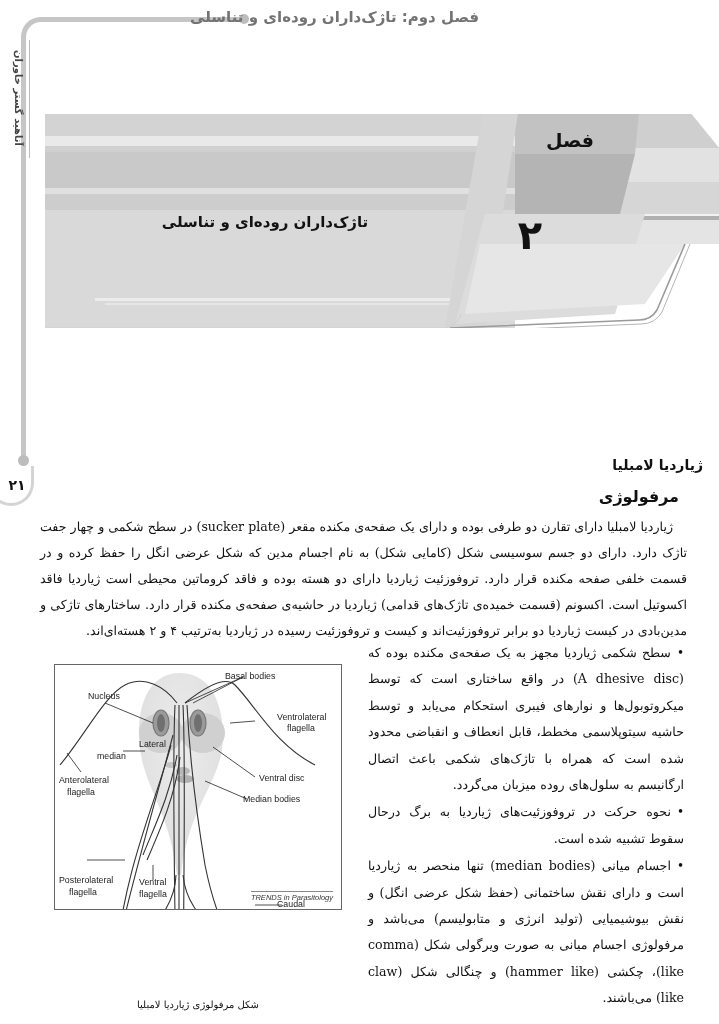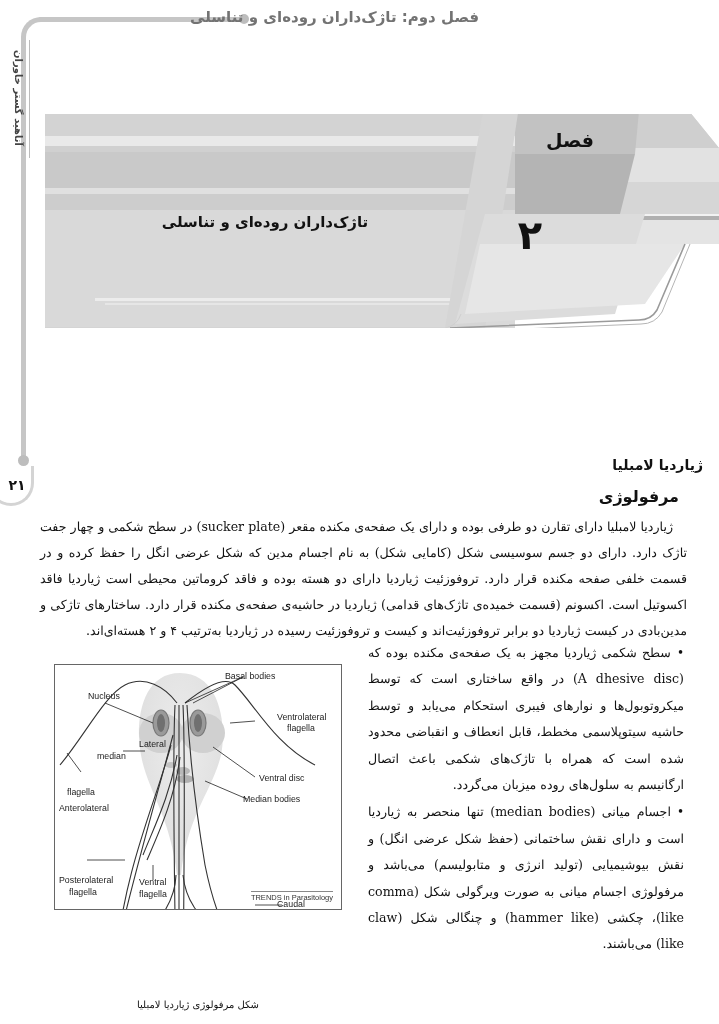--- a/index.html
+++ b/index.html
@@ -45,21 +45,21 @@
     text-align-last:right; font-size:12.6px; line-height:26px; text-indent:14px; }
 
   .bullets { position:absolute; left:368px; right:35px; top:640px; direction:rtl; list-style:none; }
   .bullets li { text-align:justify; text-align-last:right; font-size:12.6px; line-height:26.4px; margin-bottom:1px; }
   .bullets li .bul { display:inline-block; margin-left:6px; font-size:12px; }
 
   
   .figure { position:absolute; left:54px; top:664px; width:288px; height:246px; border:1.5px solid #666; background:#fff; overflow:hidden; }
   .figure svg { position:absolute; left:0; top:0; }
   .fig-label { position:absolute; font-family:"Liberation Sans", sans-serif; font-size:8.8px; color:#222; line-height:11px; text-align:center; white-space:nowrap; }
-  .fig-credit { position:absolute; right:8px; bottom:7px; font-family:"Liberation Sans", sans-serif; font-size:7.5px; color:#333;
+  .fig-credit { position:absolute; right:8px; bottom:7px; font-family:"Liberation Sans", sans-serif; font-style:italic; font-size:7.5px; color:#333;
     border-top:1px solid #888; padding-top:1px; }
   .fig-caption { position:absolute; left:54px; width:288px; top:999px; text-align:center; direction:rtl; font-size:10px; }
 </style>
 </head>
 <body>
 
 <div class="head-curve"></div>
 <div class="head-rule"></div>
 <div class="head-dot"></div>
 <div class="running-head">فصل دوم: تاژک‌داران روده‌ای و تناسلی</div>
@@ -104,20 +104,21 @@
 <div class="chapter-num">۲</div>
 <div class="chapter-title">تاژک‌داران روده‌ای و تناسلی</div>
 
 <div class="h-sec">ژیاردیا لامبلیا</div>
 <div class="h-sub">مرفولوژی</div>
 
 <p class="para">ژیاردیا لامبلیا دارای تقارن دو طرفی بوده و دارای یک صفحه‌ی مکنده مقعر (sucker plate) در سطح شکمی و چهار جفت تاژک دارد. دارای دو جسم سوسیسی شکل (کامایی شکل) به نام اجسام مدین که شکل عرضی انگل را حفظ کرده و در قسمت خلفی صفحه مکنده قرار دارد. تروفوزئیت ژیاردیا دارای دو هسته بوده و فاقد کروماتین محیطی است ژیاردیا فاقد اکسوتیل است. اکسونم (قسمت خمیده‌ی تاژک‌های قدامی) ژیاردیا در حاشیه‌ی صفحه‌ی مکنده قرار دارد. ساختارهای تاژکی و مدین‌بادی در کیست ژیاردیا دو برابر تروفوزئیت‌اند و کیست و تروفوزئیت رسیده در ژیاردیا به‌ترتیب ۴ و ۲ هسته‌ای‌اند.</p>
 
 <ul class="bullets">
   <li><span class="bul">•</span><span>سطح شکمی ژیاردیا مجهز به یک صفحه‌ی مکنده بوده که (A dhesive disc) در واقع ساختاری است که توسط میکروتوبول‌ها و نوارهای فیبری استحکام می‌یابد و توسط حاشیه سیتوپلاسمی مخطط، قابل انعطاف و انقباضی محدود شده است که همراه با تاژک‌های شکمی باعث اتصال ارگانیسم به سلول‌های روده میزبان می‌گردد.</span></li>
+  <li><span class="bul">•</span><span>نحوه حرکت در تروفوزئیت‌های ژیاردیا به برگ درحال سقوط تشبیه شده است.</span></li>
   <li><span class="bul">•</span><span>اجسام میانی (median bodies) تنها منحصر به ژیاردیا است و دارای نقش ساختمانی (حفظ شکل عرضی انگل) و نقش بیوشیمیایی (تولید انرژی و متابولیسم) می‌باشد و مرفولوژی اجسام میانی به صورت ویرگولی شکل (comma like)، چکشی (hammer like) و چنگالی شکل (claw like) می‌باشند.</span></li>
 </ul>
 
 <div class="figure">
   <svg width="288" height="314" viewBox="0 0 288 314">
     <defs>
       <radialGradient id="bodyg" cx="50%" cy="35%" r="60%">
         <stop offset="0%" stop-color="#ececec"></stop>
         <stop offset="100%" stop-color="#dedede"></stop>
       </radialGradient>
@@ -169,21 +170,21 @@
       <line x1="98" y1="215" x2="98" y2="200"></line>
       <line x1="227" y1="240" x2="200" y2="240"></line>
     </g>
   </svg>
   <div class="fig-label" style="left:170px; top:6px;">Basal bodies</div>
   <div class="fig-label" style="left:14px; top:26px;margin-left:19px;">Nucleus</div>
   <div class="fig-label" style="left:222px; top:47px;">Ventrolateral</div>
   <div class="fig-label" style="left:232px; top:58px;">flagella</div>
   <div class="fig-label" style="left:36px; top:74px;padding-left:48px;">Lateral</div>
   <div class="fig-label" style="left:42px; top:86px;">median</div>
-  <div class="fig-label" style="left:4px; top:110px;margin-top:28px;">Anterolateral</div>
+  <div class="fig-label" style="left:4px; top:110px;">Anterolateral</div>
   <div class="fig-label" style="left:12px; top:122px;">flagella</div>
   <div class="fig-label" style="left:204px; top:108px;">Ventral disc</div>
   <div class="fig-label" style="left:188px; top:129px;">Median bodies</div>
   <div class="fig-label" style="left:4px; top:210px;">Posterolateral</div>
   <div class="fig-label" style="left:14px; top:222px;">flagella</div>
   <div class="fig-label" style="left:84px; top:212px;">Ventral</div>
   <div class="fig-label" style="left:84px; top:224px;">flagella</div>
   <div class="fig-label" style="left:222px; top:234px;">Caudal</div>
   <div class="fig-label" style="left:230px; top:246px;">flagella</div>
   <div class="fig-credit">TRENDS in Parasitology</div>

